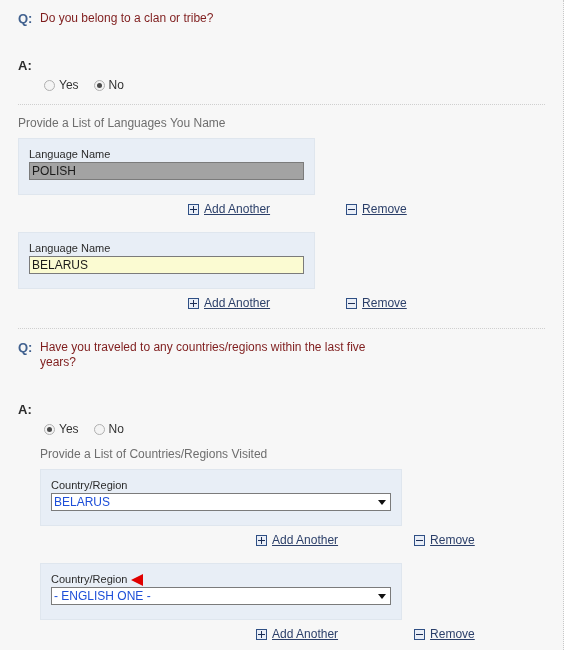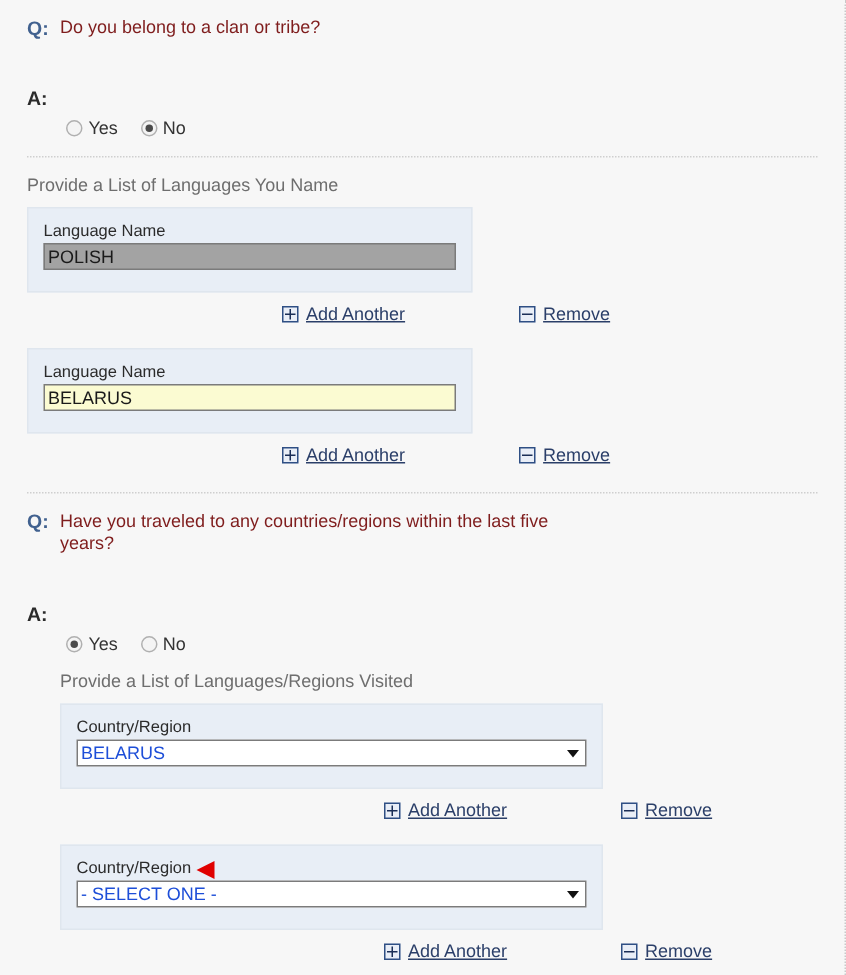--- a/index.html
+++ b/index.html
@@ -309,21 +309,21 @@
           <span class="radio-label">Yes</span>
         </span>
         <span class="radio-item">
           <span class="radio"></span>
           <span class="radio-label">No</span>
         </span>
       </span>
     </div>
 
     <div class="indent-country">
-      <div class="section-label">Provide a List of Languages/Regions Visited</div>
+      <div class="section-label">Provide a List of Countries/Regions Visited</div>
 
       <div class="panel panel-country">
         <div class="field-label">Country/Region</div>
         <div class="select-input">
           <span>BELARUS</span>
           <span class="select-arrow"></span>
         </div>
       </div>
       <div class="actions actions-country">
         <span class="action">
@@ -335,21 +335,21 @@
           <span class="action-text">Remove</span>
         </span>
       </div>
 
       <div class="panel panel-country" style="margin-top:16px;">
         <div class="field-label">
           <span>Country/Region</span>
           <span class="red-arrow"></span>
         </div>
         <div class="select-input">
-          <span>- SELECT ONE -</span>
+          <span>- ENGLISH ONE -</span>
           <span class="select-arrow"></span>
         </div>
       </div>
       <div class="actions actions-country">
         <span class="action">
           <span class="action-icon plus"></span>
           <span class="action-text">Add Another</span>
         </span>
         <span class="action">
           <span class="action-icon"></span>

